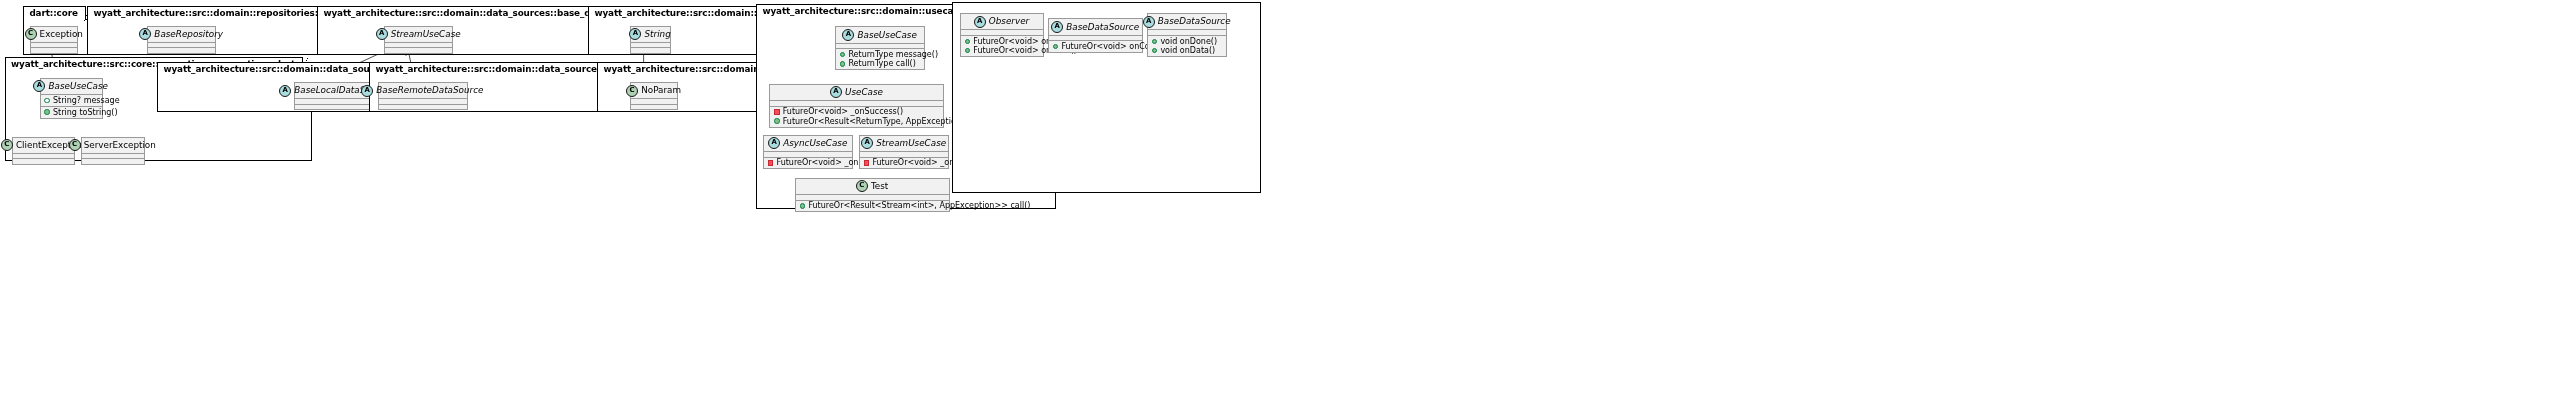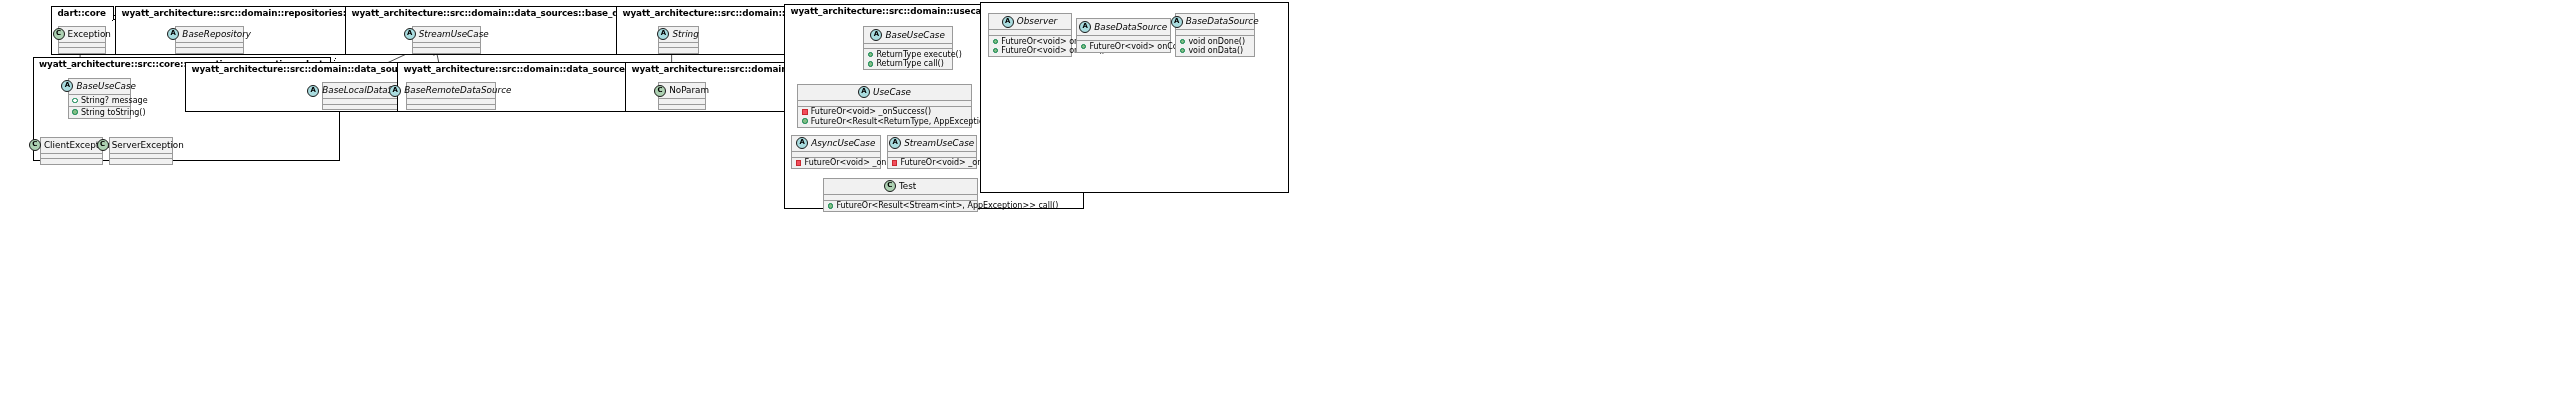--- a/index.html
+++ b/index.html
@@ -12,21 +12,20 @@
     font-family: "DejaVu Sans", sans-serif;
     width: 2576px;
     height: 420px;
     overflow: hidden;
     position: relative;
   }
   #canvas {
     position: relative;
     width: 2051px;
     height: 420px;
-    margin-left: 28px;
   }
   
   #links {
     position: absolute;
     left: 0; top: 0;
     width: 2576px;
     height: 420px;
     pointer-events: none;
     z-index: 1;
   }
@@ -368,21 +367,21 @@
         <div class="cls-header">
           <span class="badge A">A</span>
           <span class="cls-name abstract">BaseUseCase</span>
         </div>
         <div class="sep"></div>
         <div class="cls-section empty"></div>
         <div class="sep"></div>
         <div class="cls-section">
           <div class="member">
             <span class="vis pub-method"></span>
-            <span>ReturnType execute()</span>
+            <span>ReturnType message()</span>
           </div>
           <div class="member">
             <span class="vis pub-method"></span>
             <span>ReturnType call()</span>
           </div>
         </div>
       </div>
 
       <div class="cls" style="left:12.3px; top:65px; width:175px;">
         <div class="cls-header">

